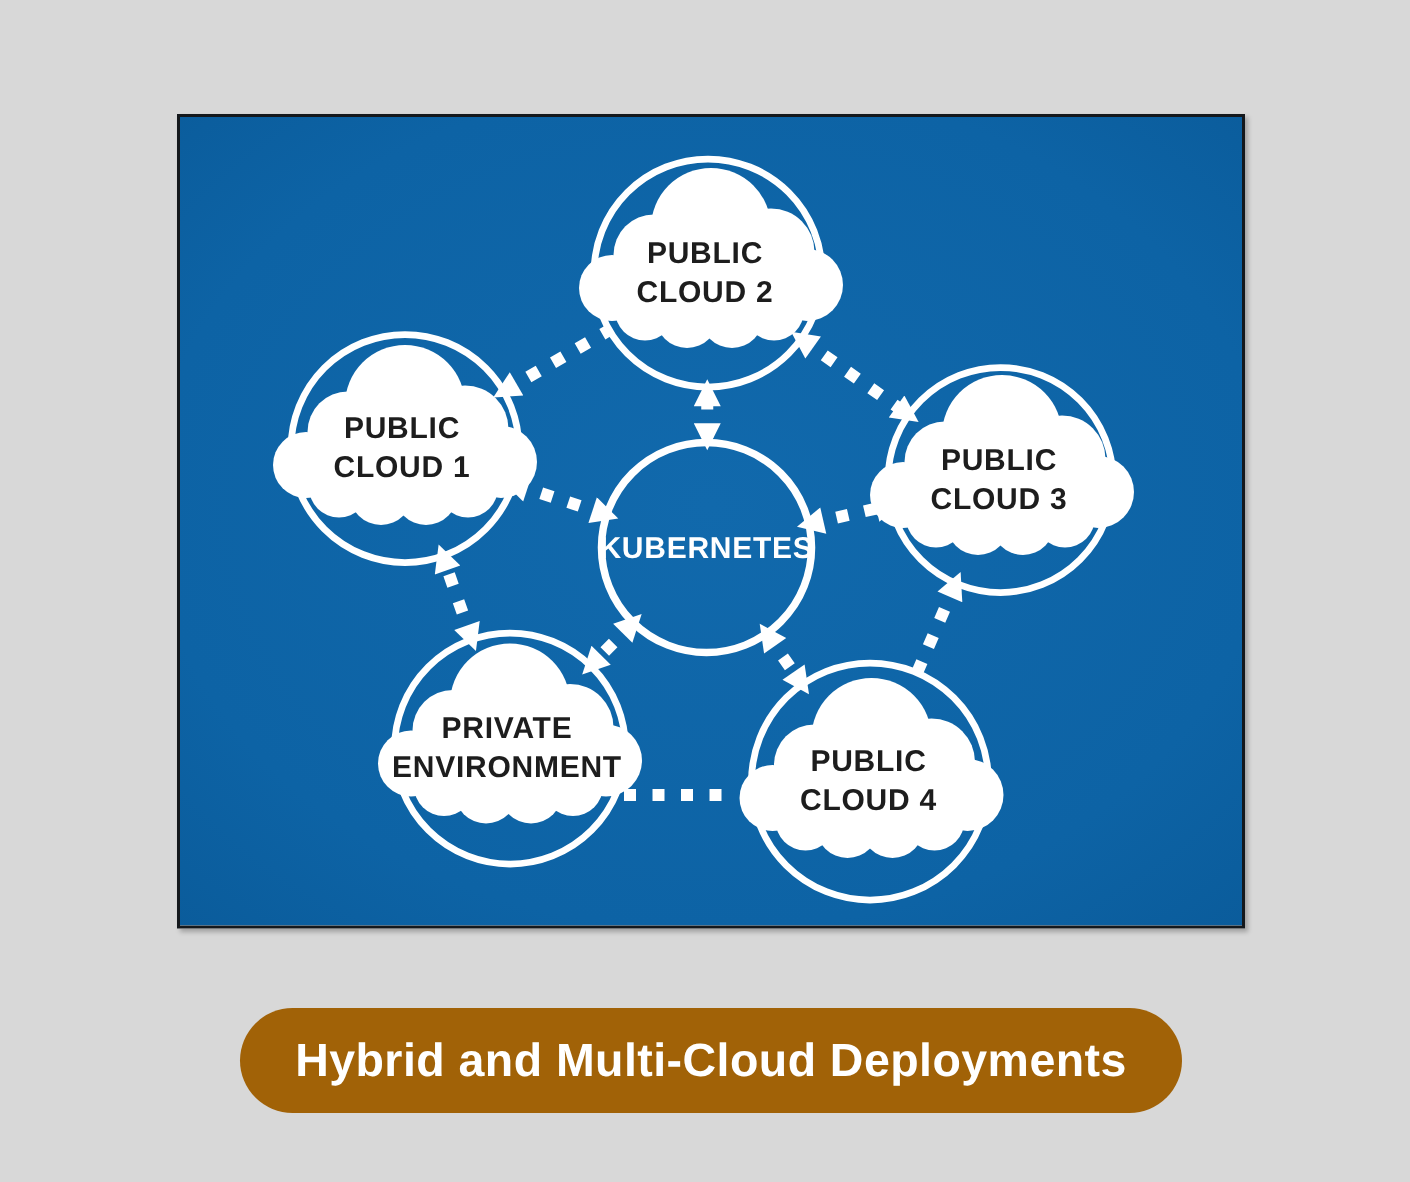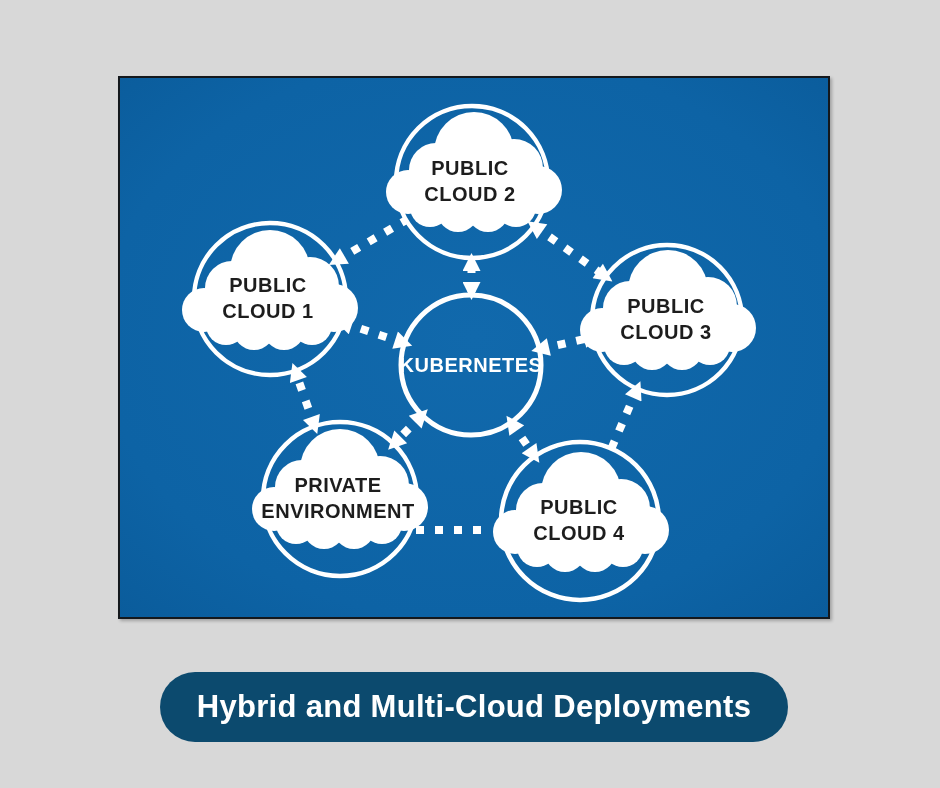--- a/index.html
+++ b/index.html
@@ -29,21 +29,21 @@
     width: 708px;
     height: 539px;
   }
   .caption-pill {
     position: absolute;
     left: 160px;
     top: 672px;
     width: 628px;
     height: 70px;
     border-radius: 36px;
-    background: #0c4a6e;
+    background: #a16207;
     display: flex;
     align-items: center;
     justify-content: center;
   }
   .caption-pill span {
     color: #ffffff;
     font-size: 31px;
     font-weight: bold;
     letter-spacing: 0.3px;
     white-space: nowrap;

